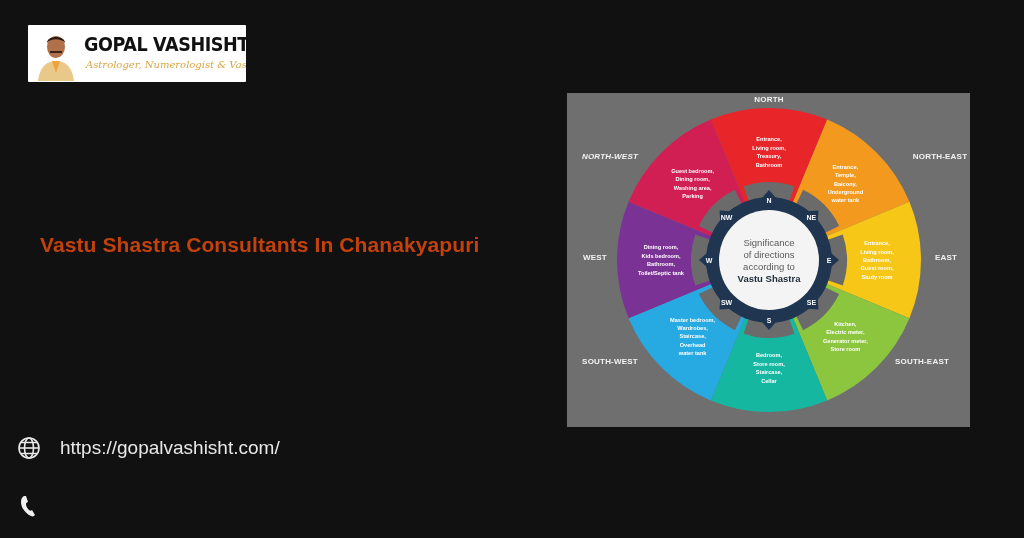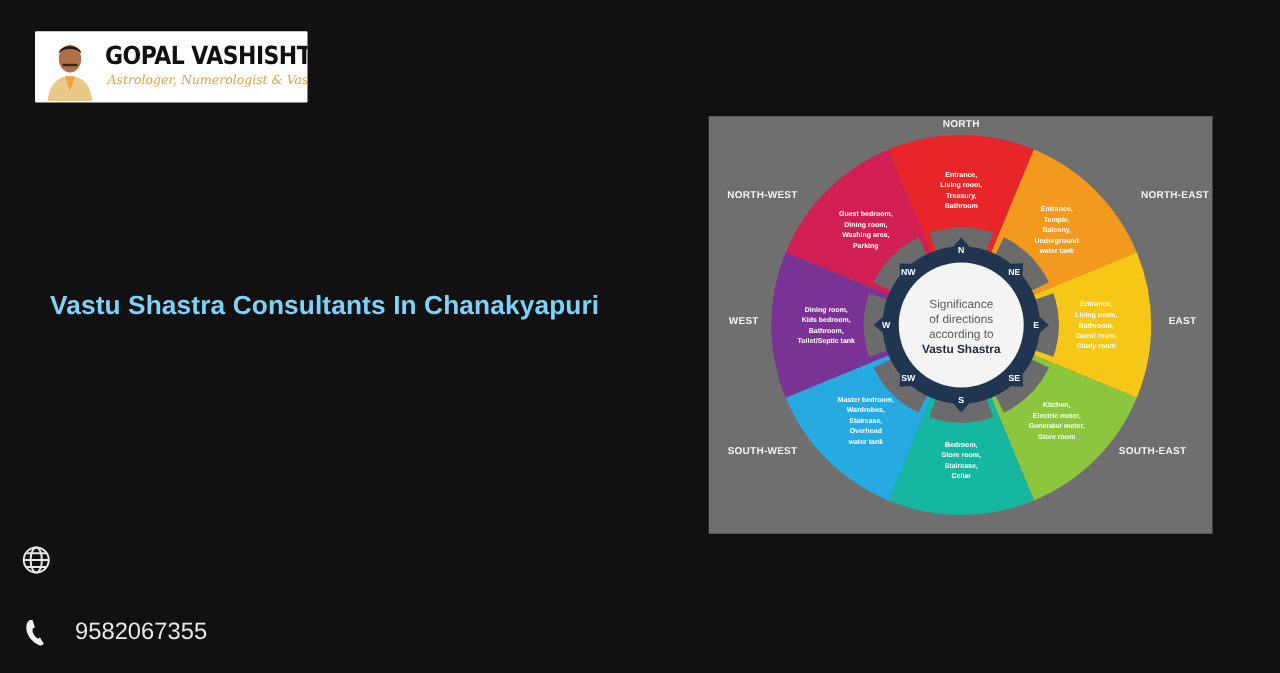--- a/index.html
+++ b/index.html
@@ -19,21 +19,21 @@
     position:absolute; left:56px; top:7px; font-family:"DejaVu Sans", sans-serif;
     font-weight:bold; font-size:20px; letter-spacing:-0.5px; color:#111;
     transform:scaleX(0.88); transform-origin:left center; white-space:nowrap;
   }
   .logo .tagline {
     position:absolute; left:58px; top:34px; font-family:"DejaVu Serif", serif;
     font-style:italic; font-size:10px; color:#d9a544; white-space:nowrap;
   }
   .headline {
     position:absolute; left:40px; top:233px; font-size:21px; font-weight:bold;
-    color:#7dd3fc; white-space:nowrap; letter-spacing:0.1px;
+    color:#c2410c; white-space:nowrap; letter-spacing:0.1px;
   }
   .contact {
     position:absolute; left:16px; display:flex; align-items:center;
   }
   .contact .icon { width:26px; height:26px; display:flex; align-items:center; justify-content:center; }
   .contact .text {
     margin-left:18px; font-size:19px; color:#e8e8e8; white-space:nowrap;
   }
   .panel {
     position:absolute; left:567px; top:93px; width:403px; height:334px;
@@ -65,28 +65,28 @@
 
 <div class="contact" style="top:435px;">
   <span class="icon">
     <svg width="24" height="24" viewBox="0 0 24 24" fill="none" stroke="#e8e8e8" stroke-width="1.6">
       <circle cx="12" cy="12" r="10"></circle>
       <ellipse cx="12" cy="12" rx="4.5" ry="10"></ellipse>
       <line x1="2" y1="12" x2="22" y2="12"></line>
       <path d="M4 6.5 H20 M4 17.5 H20"></path>
     </svg>
   </span>
+  <span class="text">https://gopalvashisht.com/</span>
 </div>
 <div class="contact" style="top:493px;">
   <span class="icon">
     <svg width="22" height="24" viewBox="0 0 22 24">
       <path d="M6 2 C4 3 3 5 3 8 C3 14 8 20 13 22 C15 23 16 22 17 21 L14 16 C13 17 12 17 11 16 C9 14 8 12 8 10 C8 9 9 8 10 8 L8 2 Z" fill="#f0f0f0"></path>
     </svg>
   </span>
-  <span class="text">9582067355</span>
 </div>
 
 <div class="panel">
   <svg width="403" height="334" viewBox="0 0 403 334" id="wheel">
       <path d="M178.27362719336443 109.71946898430022 L143.83211828050634 26.570311058284403 A152 152 0 0 1 260.16788171949366 26.570311058284403 L225.72637280663557 109.71946898430022 A62 62 0 0 0 178.27362719336443 109.71946898430022 Z" fill="#e8262a"></path>
       <text x="202" y="48.4" text-anchor="middle" fill="#fff" font-size="5.6" font-family="Liberation Sans, sans-serif" font-weight="bold"><tspan x="202" dy="0">Entrance,</tspan><tspan x="202" dy="8.4">Living room,</tspan><tspan x="202" dy="8.4">Treasury,</tspan><tspan x="202" dy="8.4">Bathroom</tspan></text>
       <path d="M225.72637280663557 109.71946898430022 L260.16788171949366 26.570311058284403 A152 152 0 0 1 342.4296889417156 108.83211828050634 L259.2805310156998 143.27362719336443 A62 62 0 0 0 225.72637280663557 109.71946898430022 Z" fill="#f39a1e"></path>
       <text x="278.3675323681471" y="75.83246763185286" text-anchor="middle" fill="#fff" font-size="5.6" font-family="Liberation Sans, sans-serif" font-weight="bold"><tspan x="278.3675323681471" dy="0">Entrance,</tspan><tspan x="278.3675323681471" dy="8.4">Temple,</tspan><tspan x="278.3675323681471" dy="8.4">Balcony,</tspan><tspan x="278.3675323681471" dy="8.4">Underground</tspan><tspan x="278.3675323681471" dy="8.4">water tank</tspan></text>
       <path d="M259.2805310156998 143.27362719336443 L342.4296889417156 108.83211828050634 A152 152 0 0 1 342.4296889417156 225.16788171949364 L259.2805310156998 190.72637280663557 A62 62 0 0 0 259.2805310156998 143.27362719336443 Z" fill="#f6c716"></path>
       <text x="310" y="152.2" text-anchor="middle" fill="#fff" font-size="5.6" font-family="Liberation Sans, sans-serif" font-weight="bold"><tspan x="310" dy="0">Entrance,</tspan><tspan x="310" dy="8.4">Living room,</tspan><tspan x="310" dy="8.4">Bathroom,</tspan><tspan x="310" dy="8.4">Guest room,</tspan><tspan x="310" dy="8.4">Study room</tspan></text>
@@ -130,14 +130,14 @@
       <text x="202" y="189" text-anchor="middle" fill="#1d2a3a" font-size="9.5" font-weight="bold" font-family="Liberation Sans, sans-serif">Vastu Shastra</text>
     </svg>
 
   <div class="dir-label" style="left:202px; top:6px;">NORTH</div>
   <div class="dir-label" style="left:355px; top:63px;padding-left:36px;">NORTH-EAST</div>
   <div class="dir-label" style="left:379px; top:164px;">EAST</div>
   <div class="dir-label" style="left:355px; top:268px;">SOUTH-EAST</div>
   <div class="dir-label" style="left:204px; top:341px;">SOUTH</div>
   <div class="dir-label" style="left:43px; top:268px;">SOUTH-WEST</div>
   <div class="dir-label" style="left:28px; top:164px;">WEST</div>
-  <div class="dir-label" style="left:43px; top:63px;">NORTH-WEST</div>
+  <div class="dir-label" style="left:43px; top:63px;font-style:italic;">NORTH-WEST</div>
 </div>
 
 </body></html>

